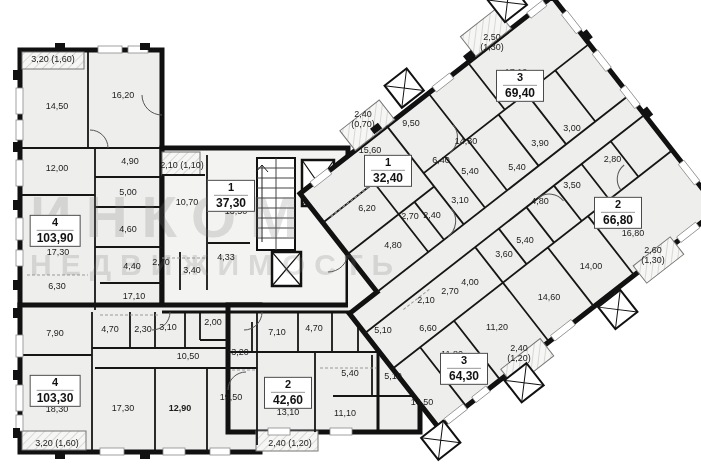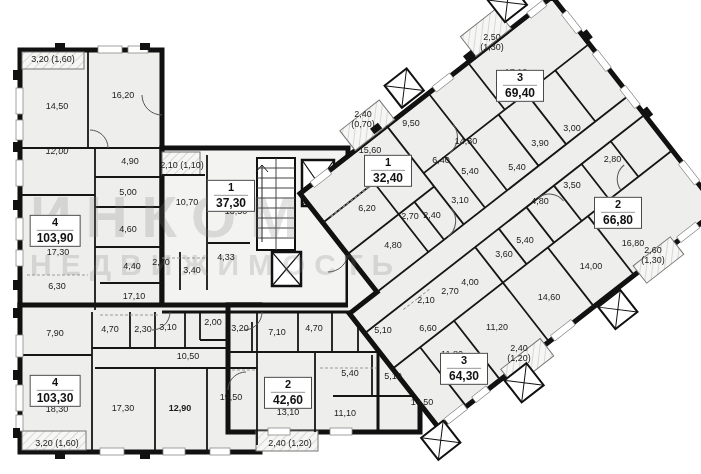--- a/index.html
+++ b/index.html
@@ -161,21 +161,21 @@
   </svg>
 
   <div class="watermark">
     <div class="wm1">ИНКОМ</div>
     <div class="wm2">НЕДВИЖИМОСТЬ</div>
   </div>
 
 <div class="rl" style="left: 53px; top: 59px;">3,20 (1,60)</div>
     <div class="rl" style="left: 57px; top: 106px;">14,50</div>
     <div class="rl" style="left: 123px; top: 95px;">16,20</div>
-    <div class="rl" style="left: 57px; top: 151px; font-style: italic;">12,00</div>
+    <div class="rl" style="left: 57px; top: 168px;">12,00</div>
     <div class="rl" style="left: 130px; top: 161px;">4,90</div>
     <div class="rl" style="left: 182px; top: 165px;">2,10 (1,10)</div>
     <div class="rl" style="left: 128px; top: 192px;">5,00</div>
     <div class="rl" style="left: 187px; top: 202px;">10,70</div>
     <div class="rl" style="left: 58px; top: 252px;">17,30</div>
     <div class="rl" style="left: 128px; top: 229px;">4,60</div>
     <div class="rl" style="left: 161px; top: 262px;">2,70</div>
     <div class="rl" style="left: 132px; top: 266px;">4,40</div>
     <div class="rl" style="left: 192px; top: 270px;">3,40</div>
     <div class="rl" style="left: 57px; top: 286px;">6,30</div>
@@ -186,21 +186,21 @@
     <div class="rl" style="left: 110px; top: 329px;">4,70</div>
     <div class="rl" style="left: 143px; top: 329px;">2,30</div>
     <div class="rl" style="left: 168px; top: 327px;">3,10</div>
     <div class="rl" style="left: 213px; top: 322px;">2,00</div>
     <div class="rl" style="left: 188px; top: 356px;">10,50</div>
     <div class="rl" style="left: 57px; top: 409px;">18,30</div>
     <div class="rl" style="left: 123px; top: 408px;">17,30</div>
     <div class="rl" style="left: 180px; top: 408px; font-weight: bold;">12,90</div>
     <div class="rl" style="left: 231px; top: 397px;">19,50</div>
     <div class="rl" style="left: 57px; top: 443px;">3,20 (1,60)</div>
-    <div class="rl" style="left: 240px; top: 328px; text-align: right;">3,20</div>
+    <div class="rl" style="left: 240px; top: 352px; text-align: right;">3,20</div>
     <div class="rl" style="left: 277px; top: 332px;">7,10</div>
     <div class="rl" style="left: 314px; top: 328px;">4,70</div>
     <div class="rl" style="left: 288px; top: 412px;">13,10</div>
     <div class="rl" style="left: 345px; top: 413px;">11,10</div>
     <div class="rl" style="left: 290px; top: 443px;">2,40 (1,20)</div>
     <div class="rl" style="left: 383px; top: 330px;">5,10</div>
     <div class="rl" style="left: 350px; top: 373px;">5,40</div>
     <div class="rl" style="left: 393px; top: 376px;">5,10</div>
     <div class="rl" style="left: 426px; top: 300px;">2,10</div>
     <div class="rl" style="left: 450px; top: 291px;">2,70</div>
@@ -225,21 +225,21 @@
     <div class="rl" style="left: 466px; top: 105px; margin-top: 36px;">14,30</div>
     <div class="rl" style="left: 441px; top: 160px;">6,40</div>
     <div class="rl" style="left: 470px; top: 171px;">5,40</div>
     <div class="rl" style="left: 460px; top: 200px;">3,10</div>
     <div class="rl" style="left: 572px; top: 128px;">3,00</div>
     <div class="rl" style="left: 540px; top: 143px;">3,90</div>
     <div class="rl" style="left: 517px; top: 167px;">5,40</div>
     <div class="rl" style="left: 597px; top: 159px; padding-left: 31px;">2,80</div>
     <div class="rl" style="left: 572px; top: 185px;">3,50</div>
     <div class="rl" style="left: 540px; top: 201px;">4,80</div>
-    <div class="rl" style="left: 633px; top: 243px;">16,80</div>
+    <div class="rl" style="left: 633px; top: 233px;">16,80</div>
     <div class="rl" style="left: 653px; top: 255px;">2,60
 (1,30)</div>
     <div class="rl" style="left: 591px; top: 266px;">14,00</div>
     <div class="rl" style="left: 549px; top: 297px;">14,60</div>
     <div class="rl" style="left: 525px; top: 240px;">5,40</div>
     <div class="rl" style="left: 504px; top: 254px;">3,60</div>
     <div class="apt" style="left: 55px; top: 231px;">
       <div class="apt-num">4</div>
       <div class="apt-area">103,90</div>
     </div>

